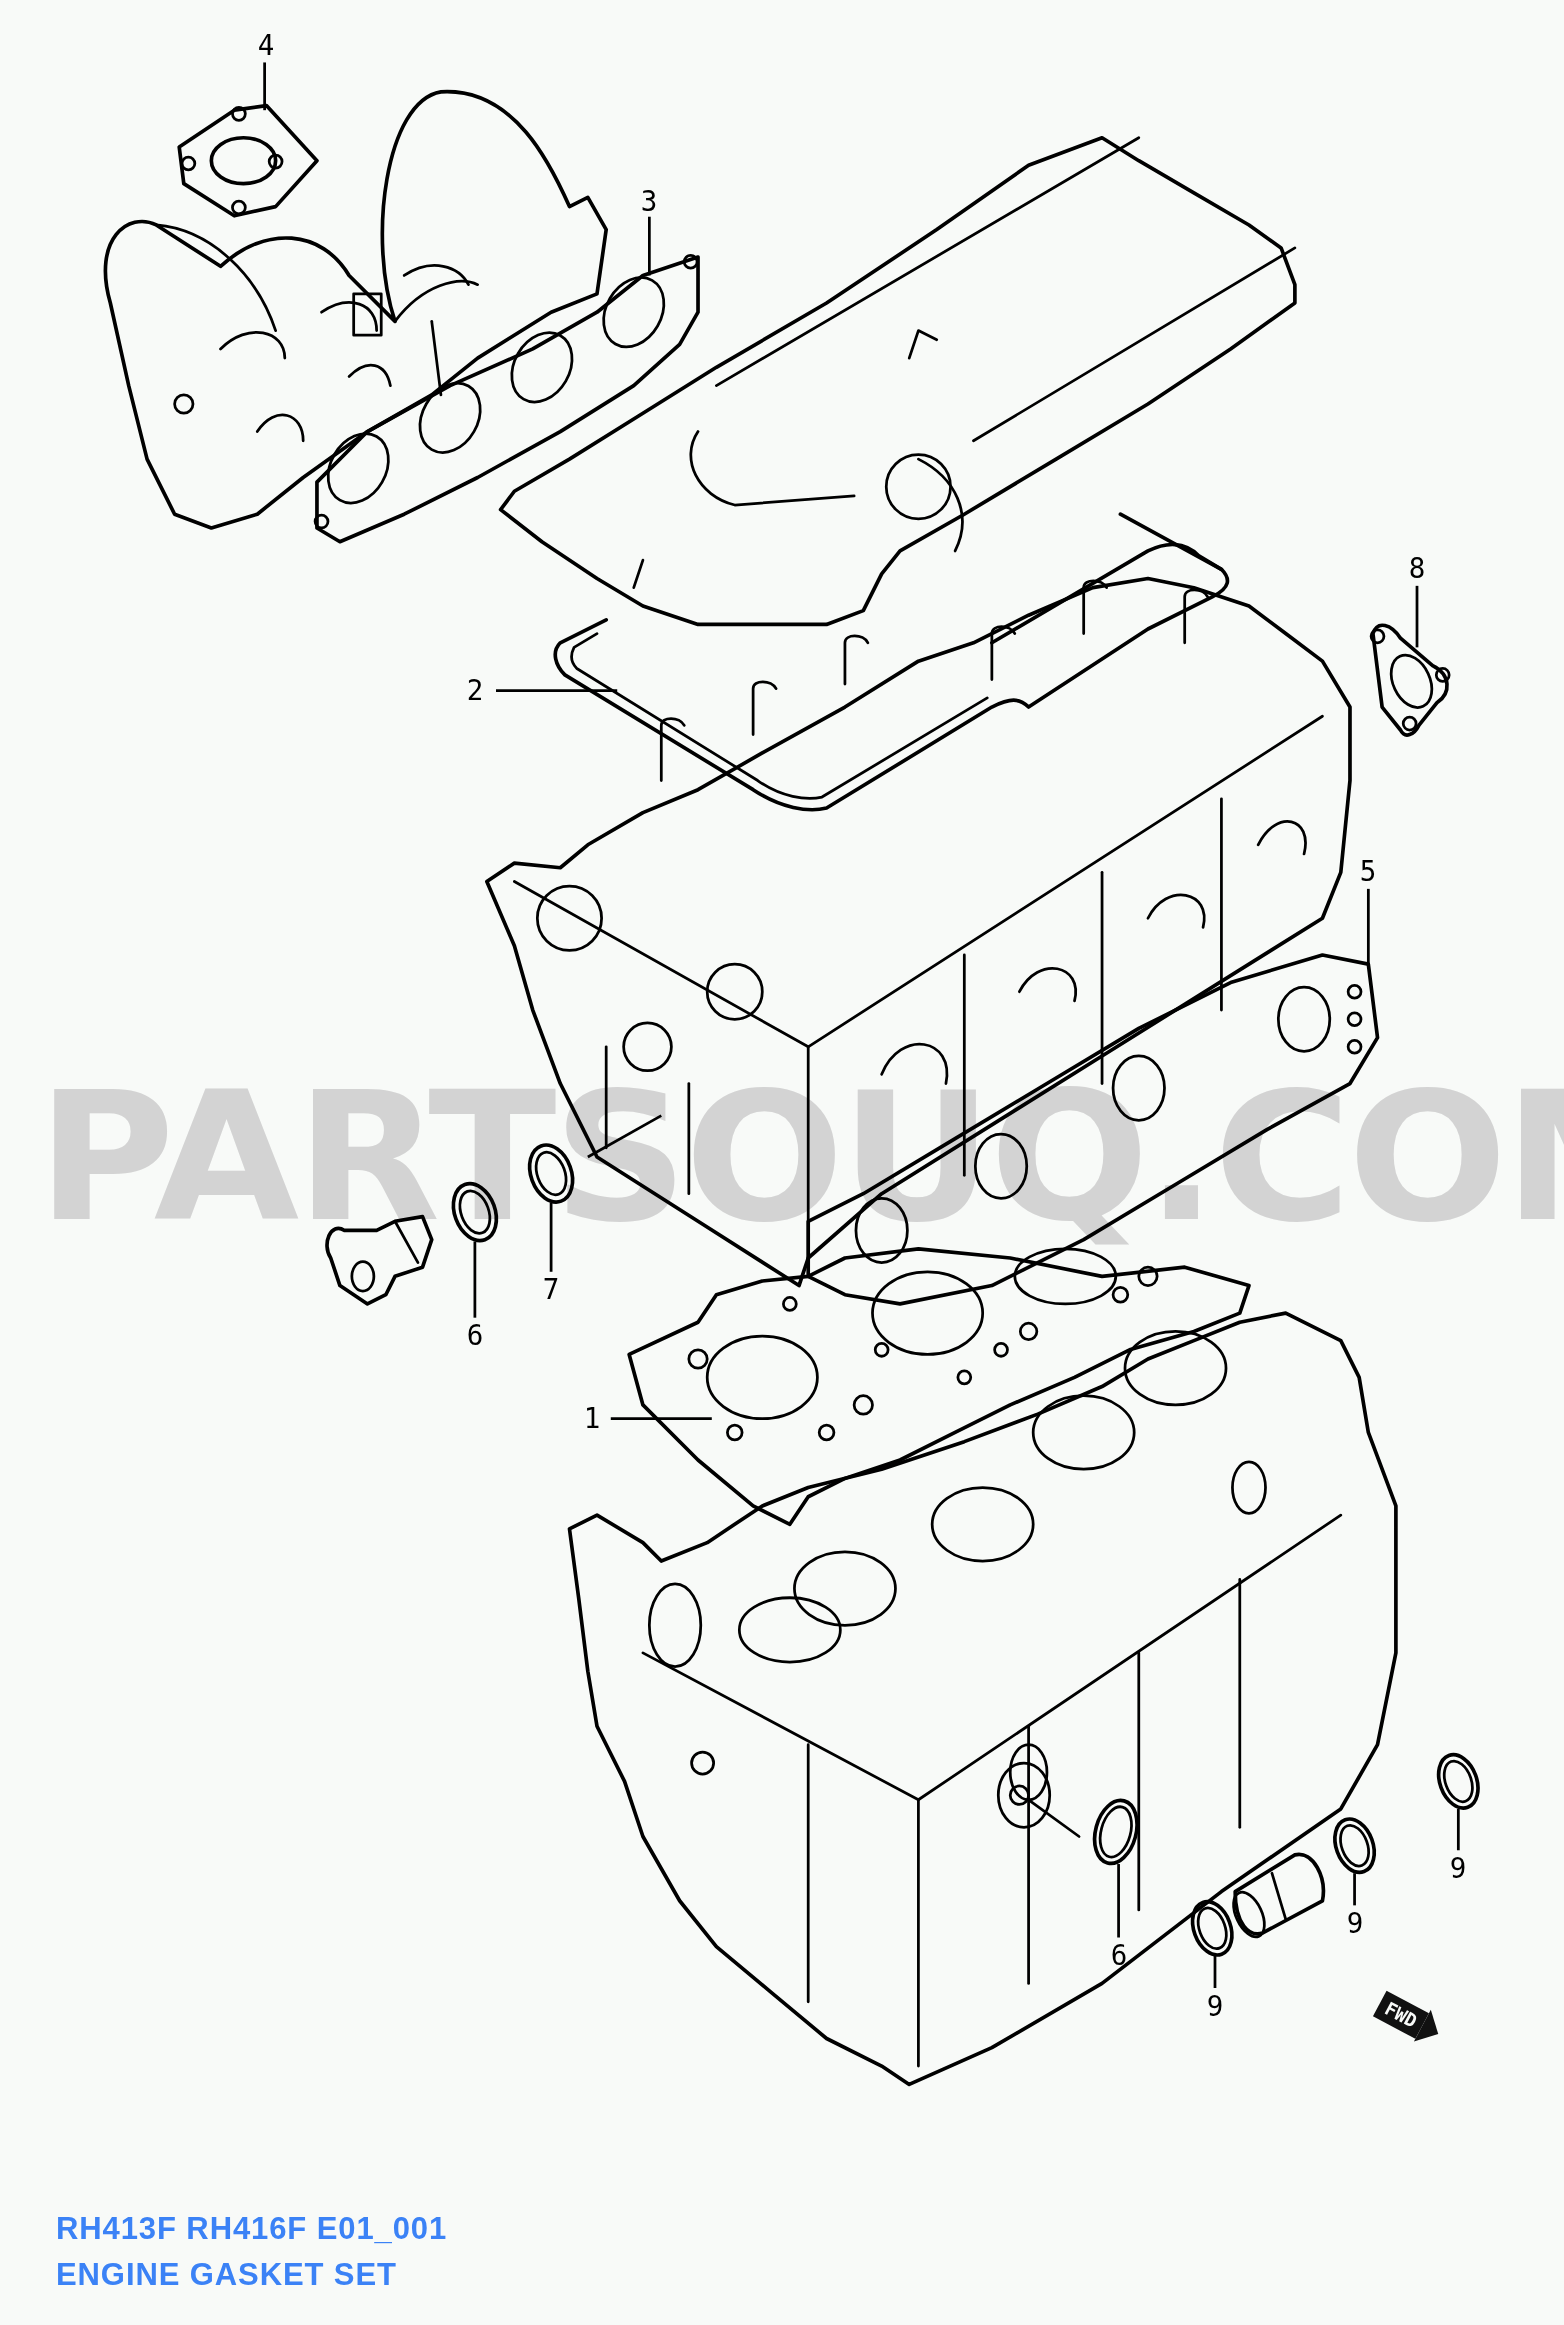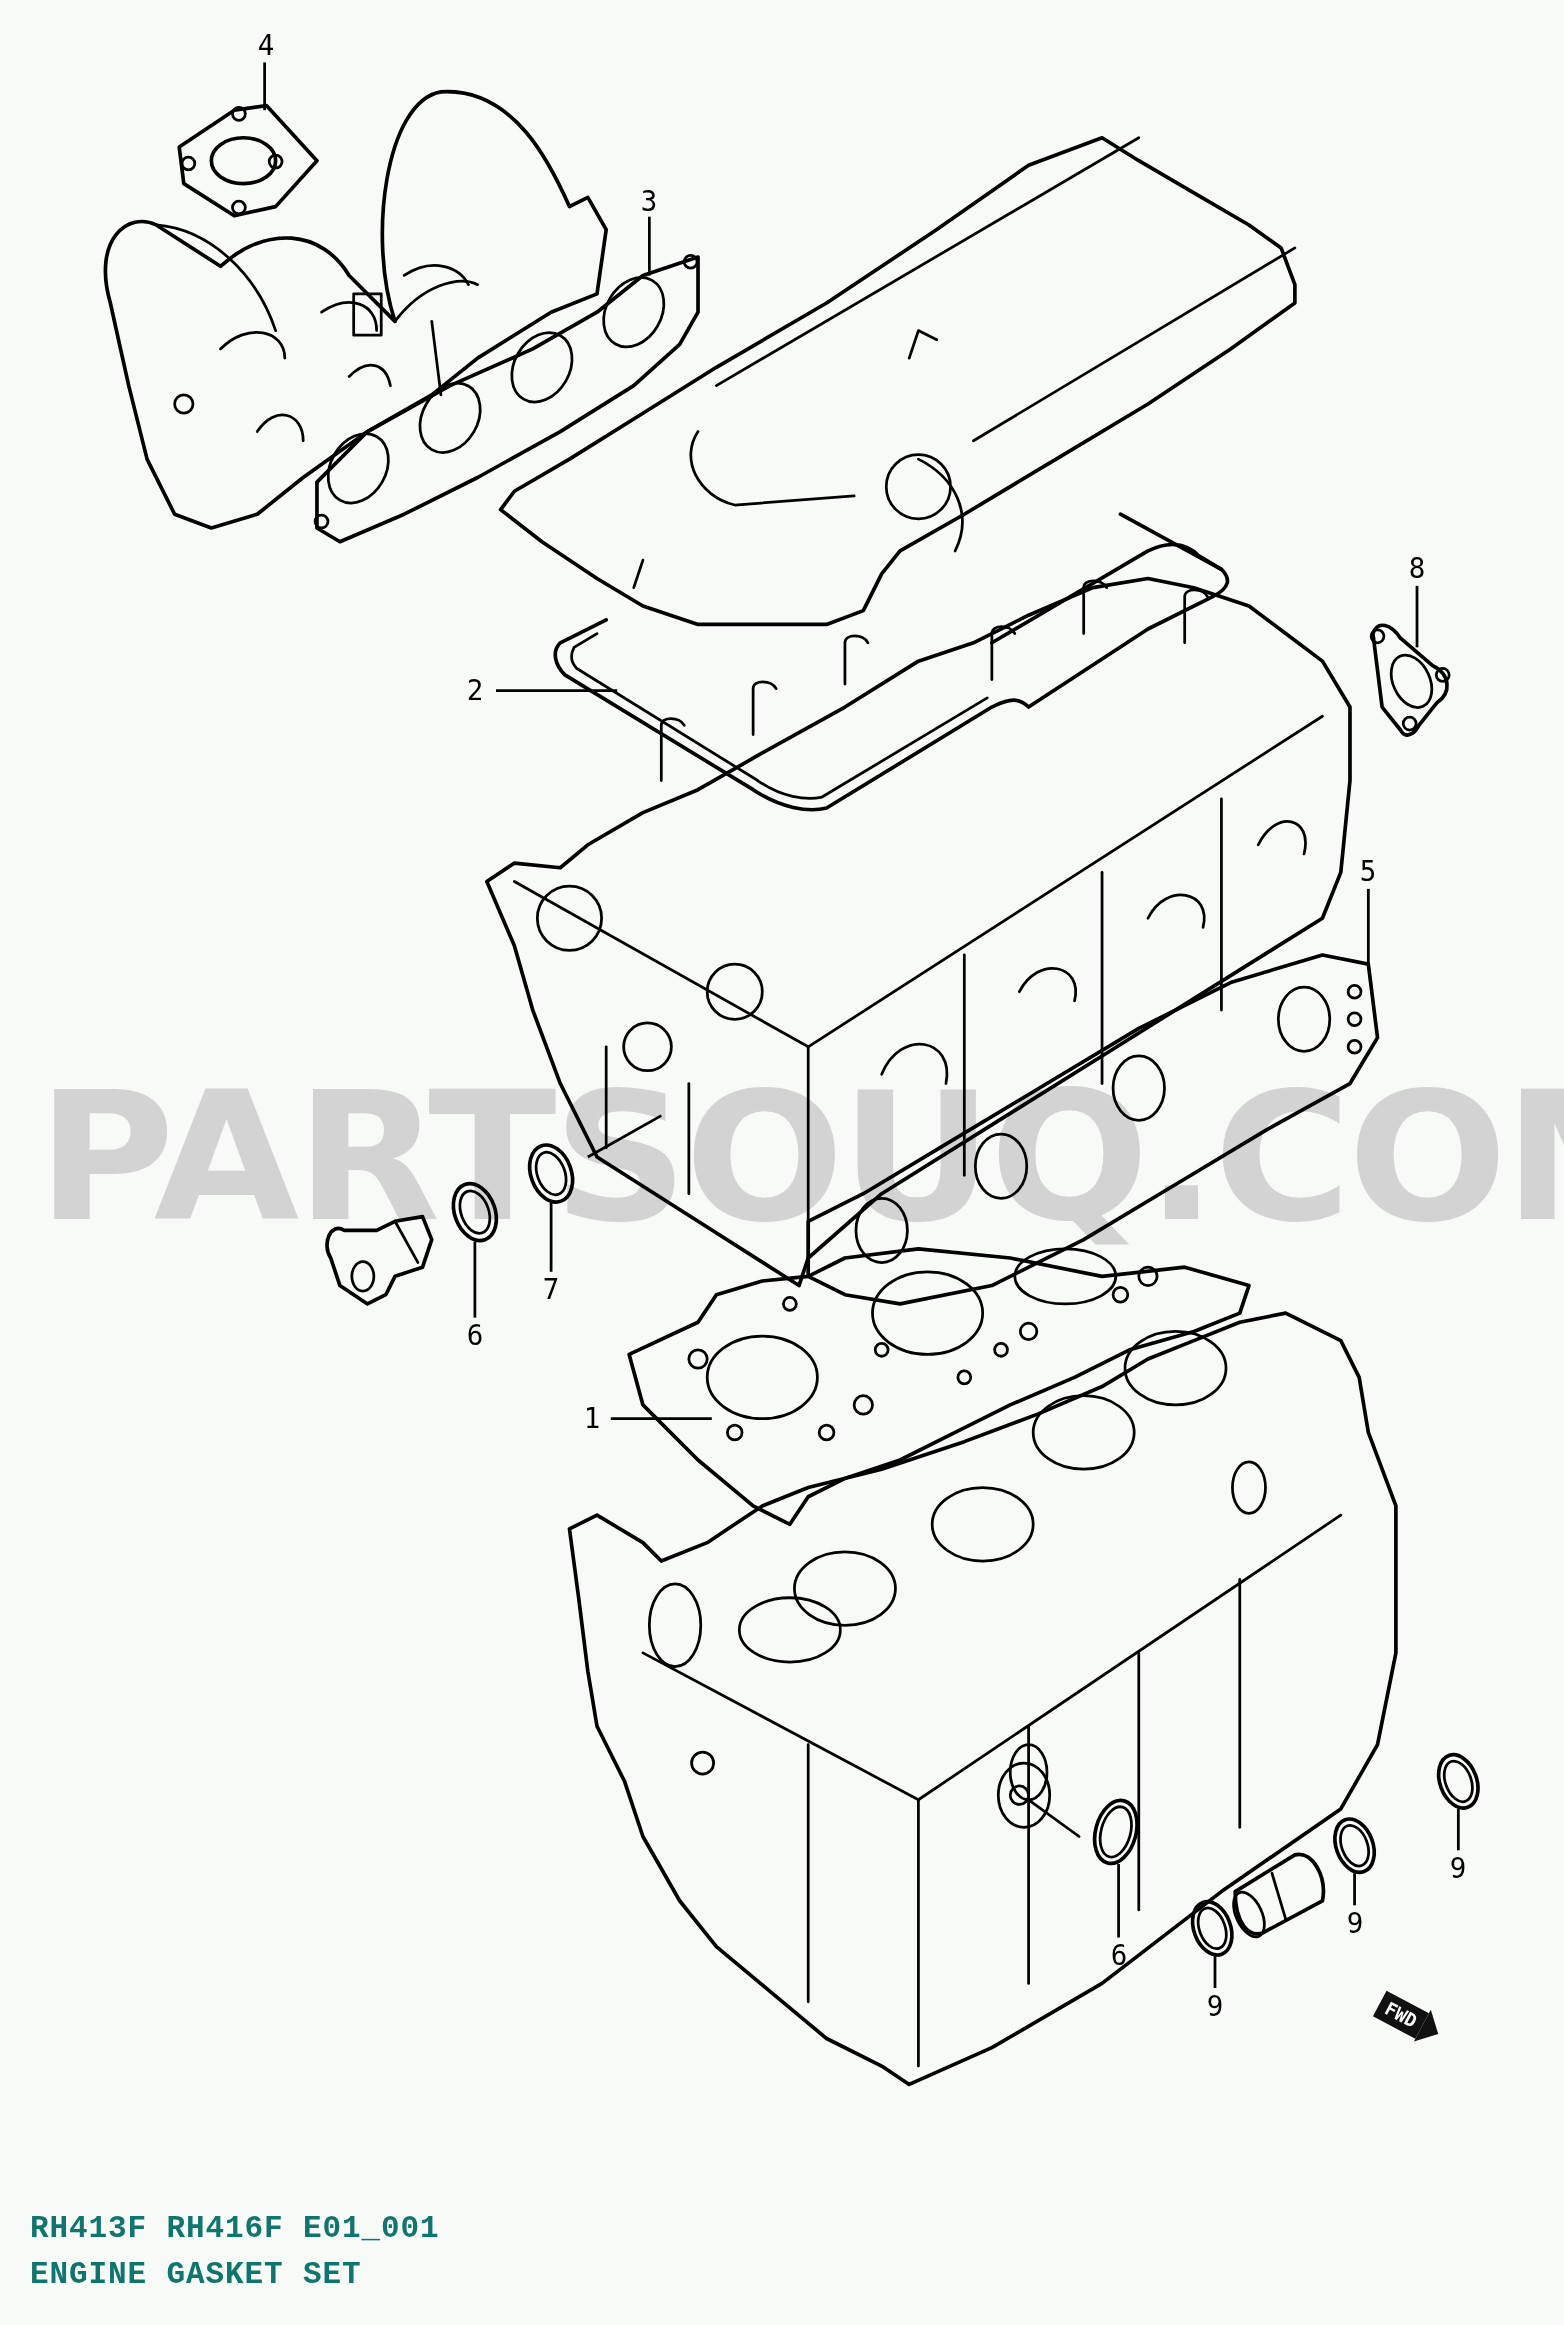--- a/index.html
+++ b/index.html
@@ -21,23 +21,23 @@
   .ln { fill: none; stroke: #000; stroke-width: 4; stroke-linejoin: round; stroke-linecap: round; }
   .ln2 { fill: none; stroke: #000; stroke-width: 3; stroke-linejoin: round; stroke-linecap: round; }
   .leader { fill: none; stroke: #000; stroke-width: 3; }
   .callout {
     position: absolute;
     font-family: "DejaVu Sans Mono", "Liberation Mono", monospace;
     font-size: 27.5px; color: #000; line-height: 27.5px;
     transform: translate(-50%, -50%);
   }
   .caption {
-    position: absolute; left: 30px;
-    font-family: Liberation Mono, monospace;
-    font-weight: bold; font-size: 31px; color: #0f766e; letter-spacing: 0.9px;
+    position: absolute; left: 56px;
+    font-family: Liberation Sans, sans-serif;
+    font-weight: bold; font-size: 31px; color: #3b82f6; letter-spacing: 0.9px;
     white-space: pre;
   }
   .fwd {
     position: absolute; left: 1376px; top: 2000px; width: 64px; height: 37px;
     transform: rotate(28deg);
   }
   .fwd-body {
     position: absolute; left: 0; top: 3.7px; width: 48px; height: 29px;
     background: #111; color: #f8faf8;
     font-family: "DejaVu Sans Mono", monospace; font-size: 18.4px; font-weight: bold;

